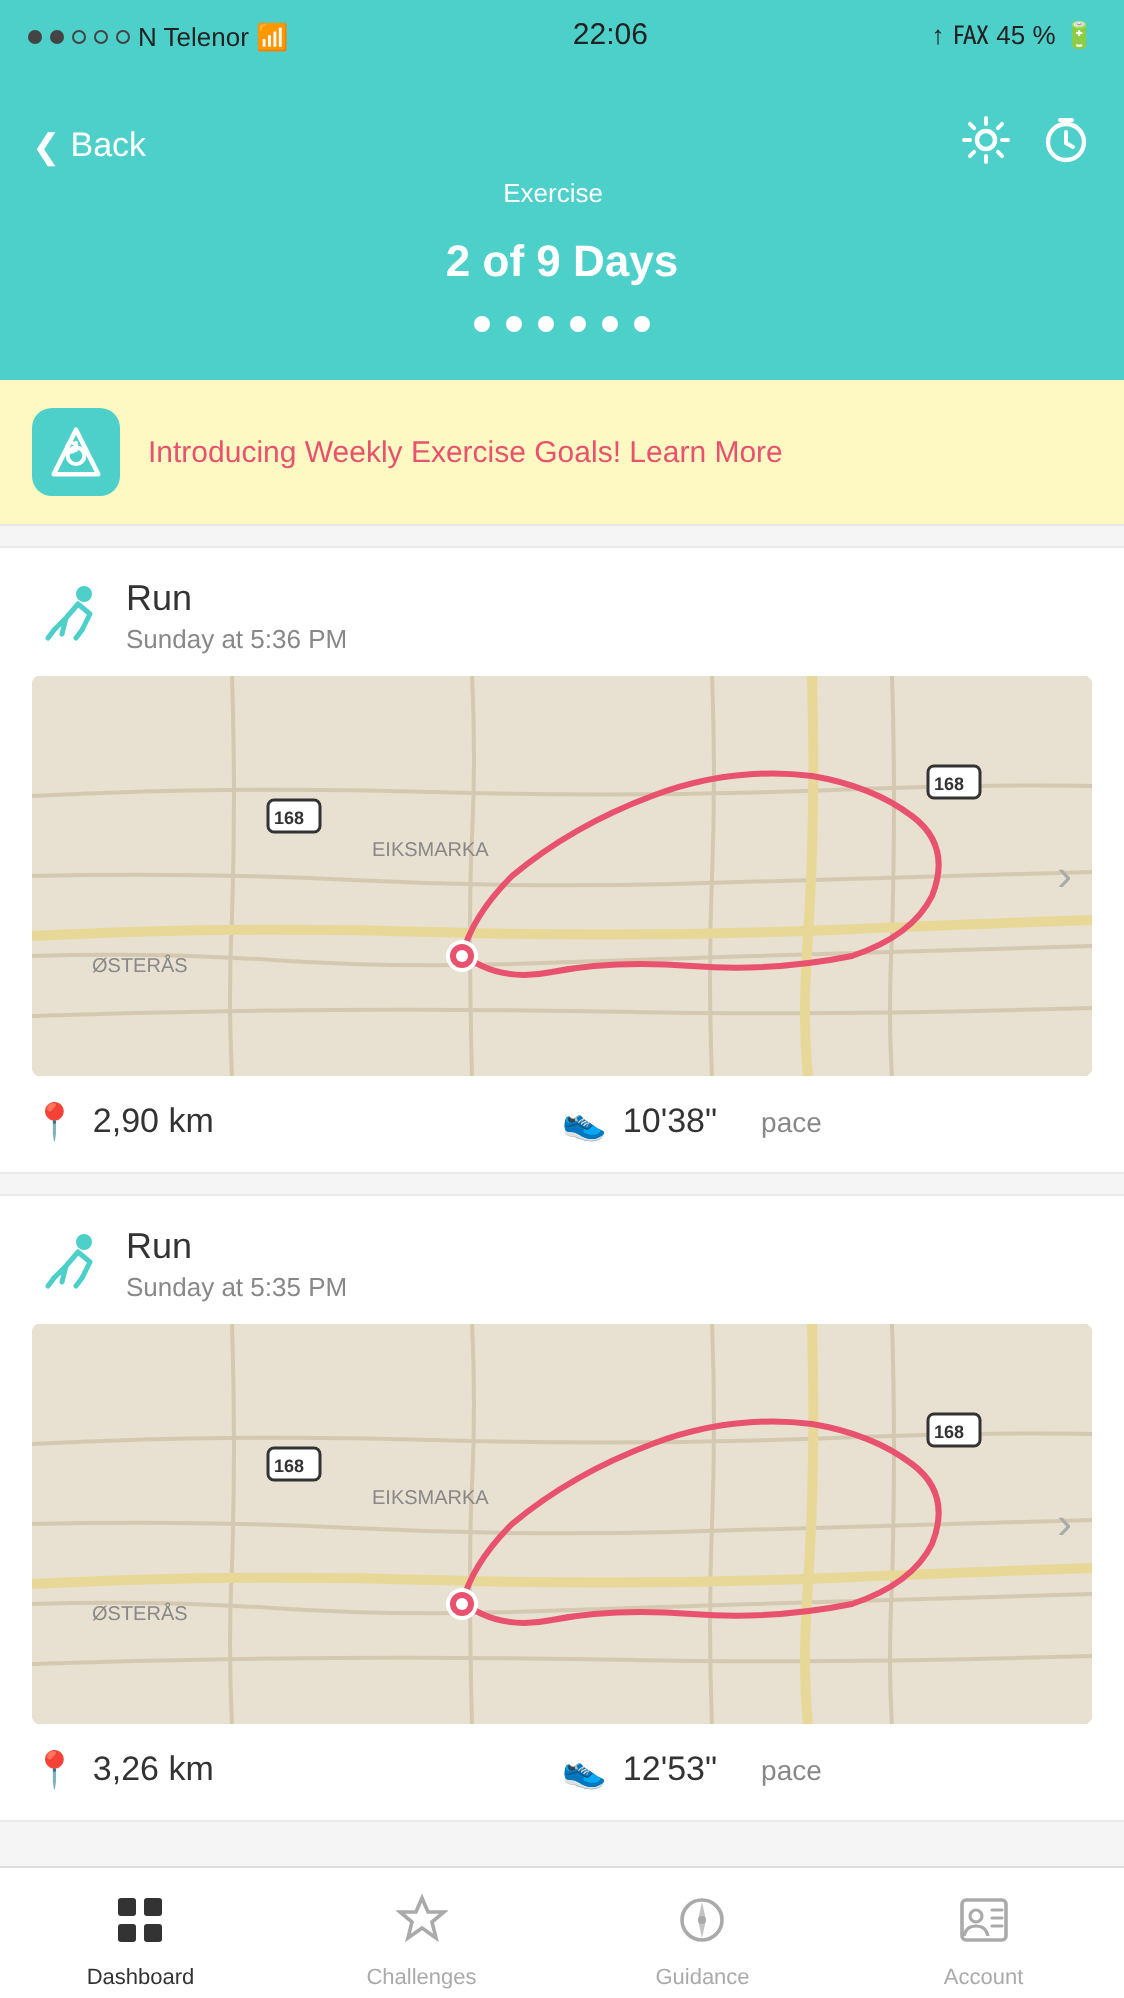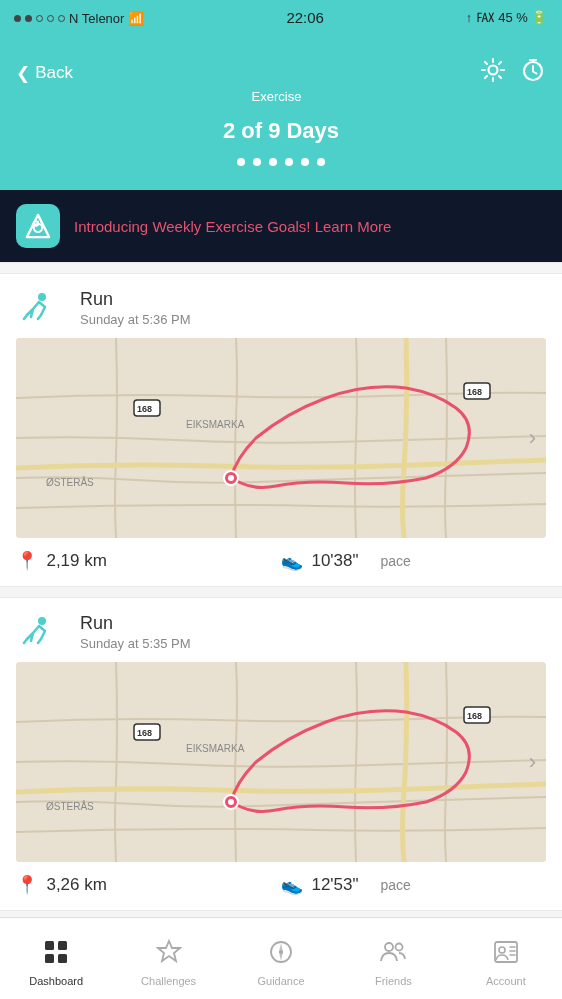--- a/index.html
+++ b/index.html
@@ -47,21 +47,21 @@
       padding: 0 20px 20px 20px;
     }
     .banner-days { color: #fff; font-size: 22px; font-weight: 600; }
     .banner-sub { color: #fff; font-size: 15px; margin-top: 2px; }
     .banner-dots { display: flex; justify-content: center; gap: 8px; margin-top: 14px; padding-bottom: 4px; }
     .banner-dot { width: 8px; height: 8px; border-radius: 50%; background: rgba(255,255,255,0.5); }
     .banner-dot.active { background: #fff; }
 
     
     .promo-bar {
-      background: #0f172a;
+      background: #fef9c3;
       display: flex;
       align-items: center;
       padding: 14px 16px;
       border-bottom: 1px solid #e8e8e8;
       gap: 14px;
     }
     .promo-icon {
       width: 44px; height: 44px;
       background: #4dcfca;
       border-radius: 10px;
@@ -76,21 +76,21 @@
     .run-card {
       background: #fff;
       margin-bottom: 10px;
       border-top: 1px solid #e8e8e8;
       border-bottom: 1px solid #e8e8e8;
     }
     .run-header {
       display: flex;
       align-items: center;
       padding: 14px 16px 10px 16px;
-      gap: 24px;
+      gap: 7px;
     }
     .run-icon { width: 40px; height: 40px; display: flex; align-items: center; justify-content: center; flex-shrink: 0; }
     .run-info .run-title { font-size: 18px; font-weight: 500; color: #333; }
     .run-info .run-time { font-size: 13px; color: #888; margin-top: 2px; }
 
     
     .run-map {
       position: relative;
       margin: 0 16px;
       height: 200px;
@@ -128,21 +128,21 @@
     .run-stat-label { font-size: 14px; color: #888; margin-left: 14px; }
 
     
     .bottom-nav {
       position: fixed;
       bottom: 0;
       width: 562px;
       background: #fff;
       border-top: 1px solid #ddd;
       display: flex;
-      height: 82px;
+      height: 66px;
     }
     .nav-item {
       flex: 1;
       display: flex;
       flex-direction: column;
       align-items: center;
       justify-content: center;
       gap: 4px;
       cursor: pointer;
       padding-top: 8px;
@@ -287,21 +287,21 @@
 
         <circle class="map-start" cx="215" cy="140" r="7"></circle>
         <circle cx="215" cy="140" r="3" fill="white"></circle>
       </svg>
       <div class="map-chevron">›</div>
     </div>
 
     <div class="run-stats">
       <div class="run-stat">
         <span style="color:#e8526e; font-size:18px;">📍</span>
-        <span class="run-stat-value">2,19 km</span>
+        <span class="run-stat-value">2,90 km</span>
       </div>
       <div class="run-stat">
         <span style="color:#4dcfca; font-size:18px;">👟</span>
         <span class="run-stat-value">10'38"</span>
         <span class="run-stat-label">pace</span>
       </div>
     </div>
   </div>
 
   <div class="run-card" style="margin-top:4px;">
@@ -388,31 +388,20 @@
     <div class="nav-icon">
       <svg width="26" height="26" viewBox="0 0 26 26" fill="none">
         <circle cx="13" cy="13" r="10" stroke="#aaa" stroke-width="1.8"></circle>
         <polygon points="13,4 15,13 13,22 11,13" fill="#aaa" opacity="0.7"></polygon>
         <circle cx="13" cy="13" r="2" fill="#aaa"></circle>
       </svg>
     </div>
     <span class="nav-label">Guidance</span>
   </div>
 
-  <div class="nav-item">
-    <div class="nav-icon">
-      <svg width="26" height="26" viewBox="0 0 26 26" fill="none">
-        <circle cx="9" cy="8" r="4" stroke="#aaa" stroke-width="1.8"></circle>
-        <circle cx="19" cy="8" r="3.5" stroke="#aaa" stroke-width="1.8"></circle>
-        <path d="M1 22 Q2 14 9 14 Q16 14 17 22" stroke="#aaa" stroke-width="1.8" fill="none"></path>
-        <path d="M19 14 Q24 14 25 20" stroke="#aaa" stroke-width="1.8" fill="none"></path>
-      </svg>
-    </div>
-    <span class="nav-label">Friends</span>
-  </div>
 
   <div class="nav-item">
     <div class="nav-icon">
       <svg width="26" height="26" viewBox="0 0 26 26" fill="none">
         <rect x="2" y="3" width="22" height="20" rx="2" stroke="#aaa" stroke-width="1.8"></rect>
         <circle cx="9" cy="11" r="3" stroke="#aaa" stroke-width="1.6"></circle>
         <path d="M3 21 Q4 16 9 16 Q14 16 15 21" stroke="#aaa" stroke-width="1.6" fill="none"></path>
         <line x1="17" y1="8" x2="22" y2="8" stroke="#aaa" stroke-width="1.6" stroke-linecap="round"></line>
         <line x1="17" y1="12" x2="22" y2="12" stroke="#aaa" stroke-width="1.6" stroke-linecap="round"></line>
         <line x1="17" y1="16" x2="22" y2="16" stroke="#aaa" stroke-width="1.6" stroke-linecap="round"></line>

